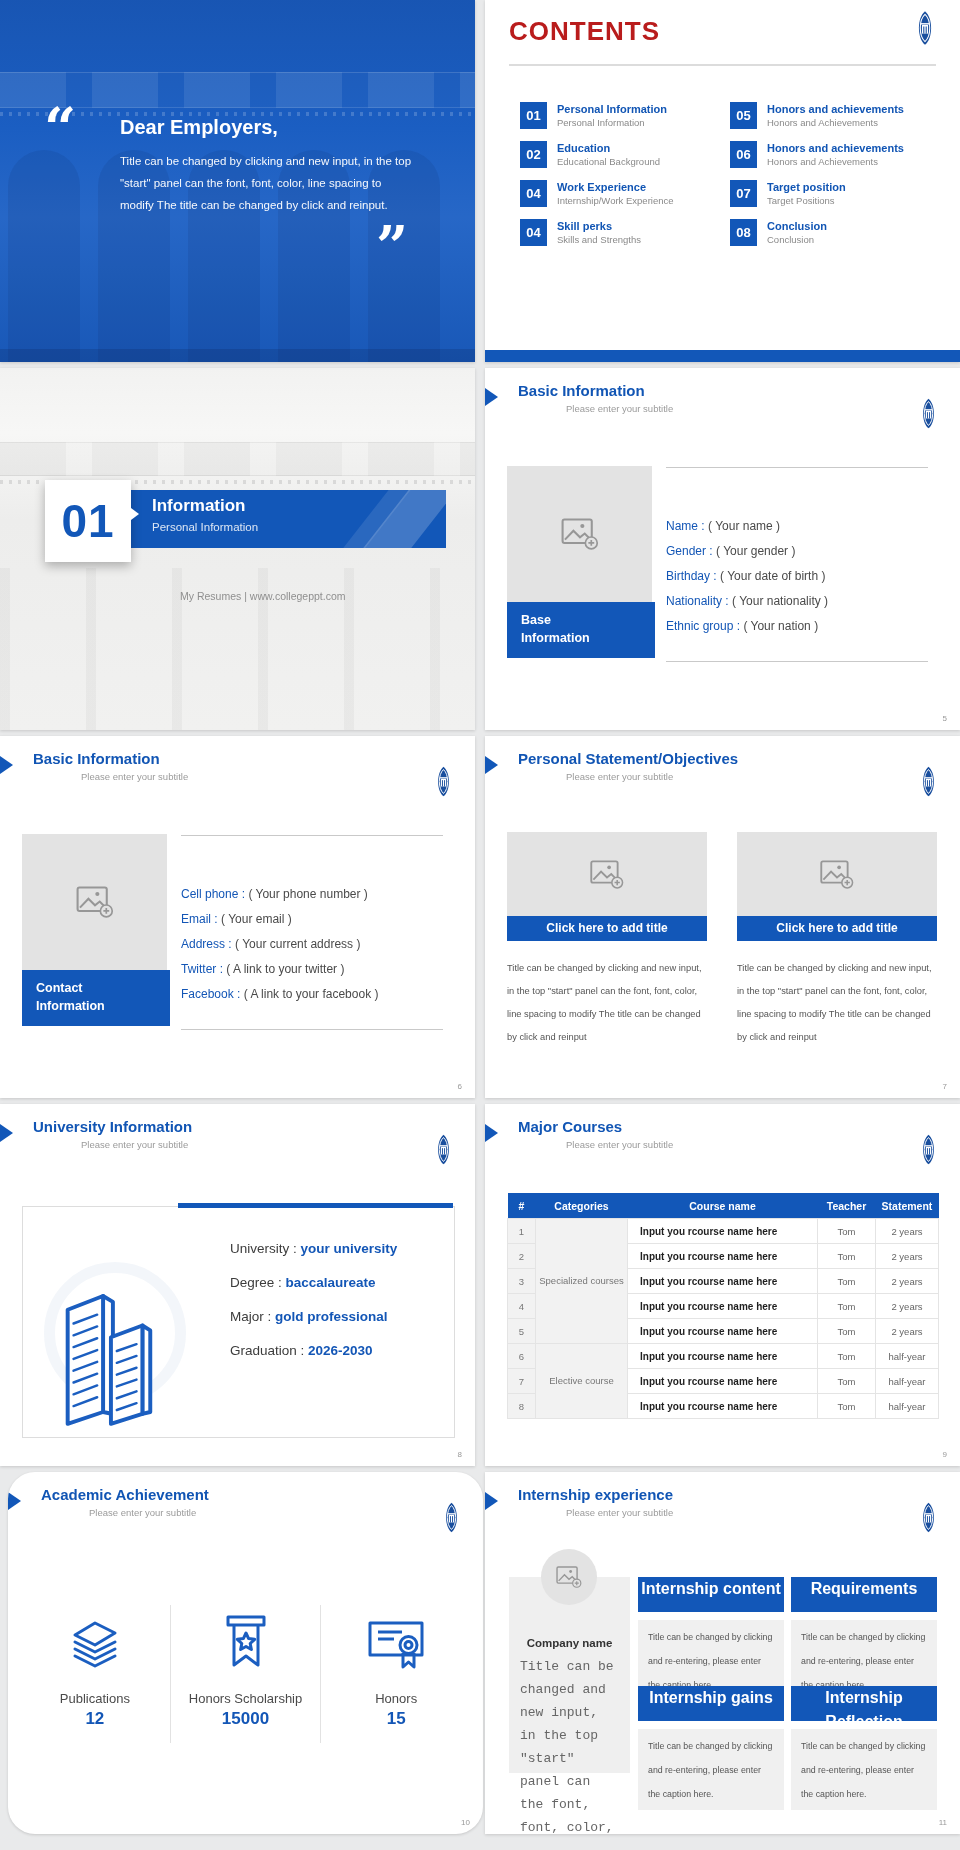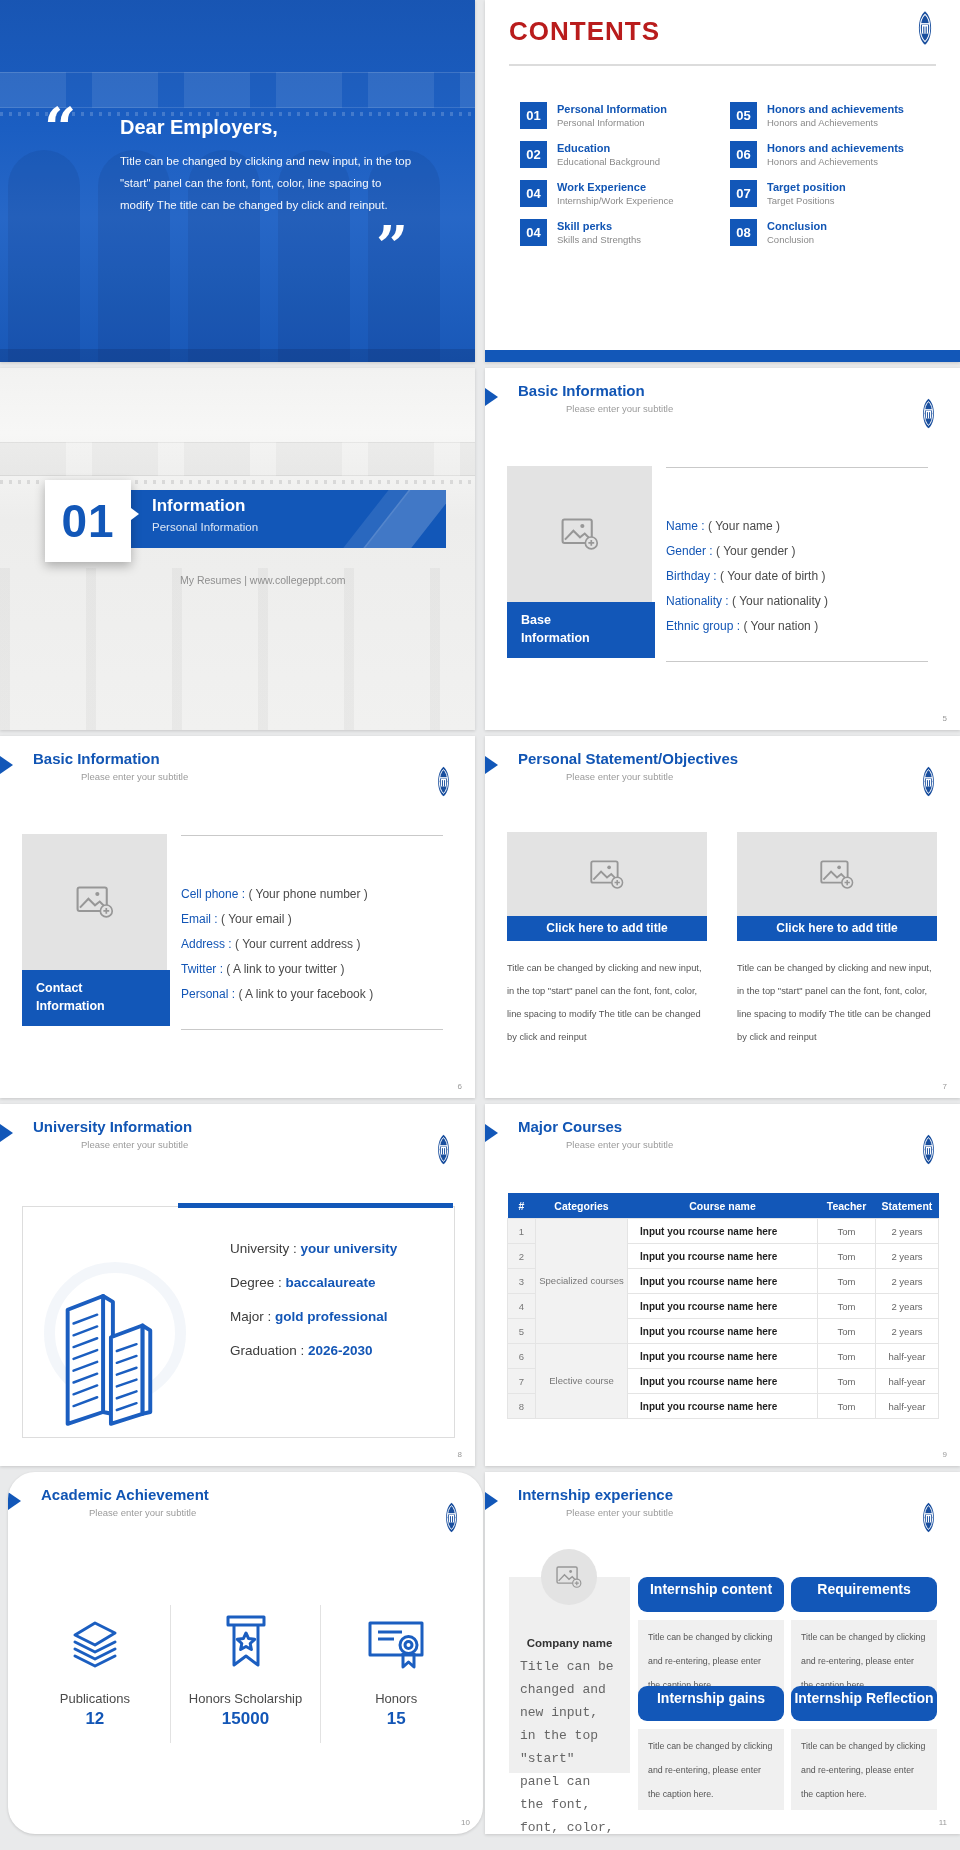--- a/index.html
+++ b/index.html
@@ -70,21 +70,21 @@
   .dv-banner{position:absolute;left:58px;top:122px;width:388px;height:58px;background:#1257b8;z-index:2;overflow:hidden;}
   .dv-banner .a1{position:absolute;right:16px;top:-12px;width:48px;height:92px;background:rgba(255,255,255,.20);transform:skewX(-38deg);}
   .dv-banner .a2{position:absolute;right:62px;top:-12px;width:22px;height:92px;background:rgba(255,255,255,.10);transform:skewX(-38deg);}
   .dv-box{position:absolute;left:45px;top:112px;width:86px;height:82px;background:#fff;
           box-shadow:0 4px 10px rgba(0,0,0,.28);z-index:3;display:flex;align-items:center;justify-content:center;}
   .dv-num{font-size:46px;font-weight:bold;color:#1257b8;letter-spacing:1px;}
   .dv-ptr{position:absolute;left:131px;top:140px;width:0;height:0;z-index:4;
           border-top:6px solid transparent;border-bottom:6px solid transparent;border-left:8px solid #fff;}
   .dv-title{position:absolute;left:152px;top:128px;font-size:17px;font-weight:bold;color:#fff;z-index:4;}
   .dv-sub{position:absolute;left:152px;top:153px;font-size:11.5px;color:rgba(255,255,255,.85);z-index:4;}
-  .dv-footer{position:absolute;left:152px;top:206px;font-size:10.5px;color:#8f8f8f;z-index:4;padding-left:28px;}
+  .dv-footer{position:absolute;left:152px;top:222px;font-size:10.5px;color:#8f8f8f;z-index:4;padding-left:28px;}
 
   
   .ph{position:absolute;background:#e3e3e3;display:flex;align-items:center;justify-content:center;}
   .bx-ph{left:22px;top:98px;width:145px;height:136px;}
   .ph svg{width:38px;height:32px;opacity:.9;}
   .bx-blue{position:absolute;left:22px;top:234px;width:148px;height:56px;background:#1257b8;color:#fff;
            font-weight:bold;font-size:12.5px;line-height:1.4;padding:10px 0 0 14px;box-sizing:border-box;}
   .fields{position:absolute;left:181px;top:99px;width:262px;border-top:1px solid #c9c9c9;
           border-bottom:1px solid #c9c9c9;padding:46px 0 22px;}
   .fld{font-size:12px;line-height:25px;white-space:nowrap;}
@@ -130,21 +130,21 @@
   
   .co-panel{position:absolute;left:24px;top:105px;width:121px;height:196px;background:#efefef;}
   .co-circle{position:absolute;left:56px;top:77px;width:56px;height:56px;border-radius:50%;background:#e3e3e3;
              display:flex;align-items:center;justify-content:center;z-index:2;}
   .co-circle svg{width:26px;height:22px;opacity:.9;}
   .co-name{margin-top:60px;text-align:center;font-size:11.5px;font-weight:bold;color:#333;}
   .co-body{padding:6px 11px 0;font-size:13px;color:#666;line-height:23px;font-family:Liberation Mono, monospace;}
   .blk{position:absolute;width:146px;}
   #blk1{left:153px;top:105px;} #blk2{left:306px;top:105px;}
   #blk3{left:153px;top:214px;} #blk4{left:306px;top:214px;}
-  .blk-h{height:35px;background:#1257b8;color:#fff;font-size:14px;font-weight:bold;text-align:center;line-height:24px;border-radius:9px;}
+  .blk-h{height:35px;background:#1257b8;color:#fff;font-size:16px;font-weight:bold;text-align:center;line-height:24px;}
   .blk-b{margin-top:8px;background:#f0f0f0;height:76px;padding:5px 10px 0;font-size:8.8px;color:#555;
          line-height:24px;overflow:hidden;}
 
   .defs{position:absolute;width:0;height:0;overflow:hidden;}
 </style>
 </head>
 <body>
 
 <svg class="defs" aria-hidden="true">
   <symbol id="emblem" viewBox="0 0 24 32">
@@ -350,21 +350,21 @@
     </div>
     <div class="bx-blue">
       <div>Contact</div>
       <div>Information</div>
     </div>
     <div class="fields">
       <div class="fld"><span class="fl">Cell phone</span><span class="fl"> : </span><span class="fv">( Your phone number )</span></div>
       <div class="fld"><span class="fl">Email</span><span class="fl"> : </span><span class="fv">( Your email )</span></div>
       <div class="fld"><span class="fl">Address</span><span class="fl"> : </span><span class="fv">( Your current address )</span></div>
       <div class="fld"><span class="fl">Twitter</span><span class="fl"> : </span><span class="fv">( A link to your twitter )</span></div>
-      <div class="fld"><span class="fl">Personal</span><span class="fl"> : </span><span class="fv">( A link to your facebook )</span></div>
+      <div class="fld"><span class="fl">Facebook</span><span class="fl"> : </span><span class="fv">( A link to your facebook )</span></div>
     </div>
     <div class="pagenum">6</div>
   </div>
 
   <div class="slide" id="s-statement">
     <div class="hd">
       <div class="tri"></div>
       <div class="t">Personal Statement/Objectives</div>
       <div class="st">Please enter your subtitle</div>
       <svg class="logo">

